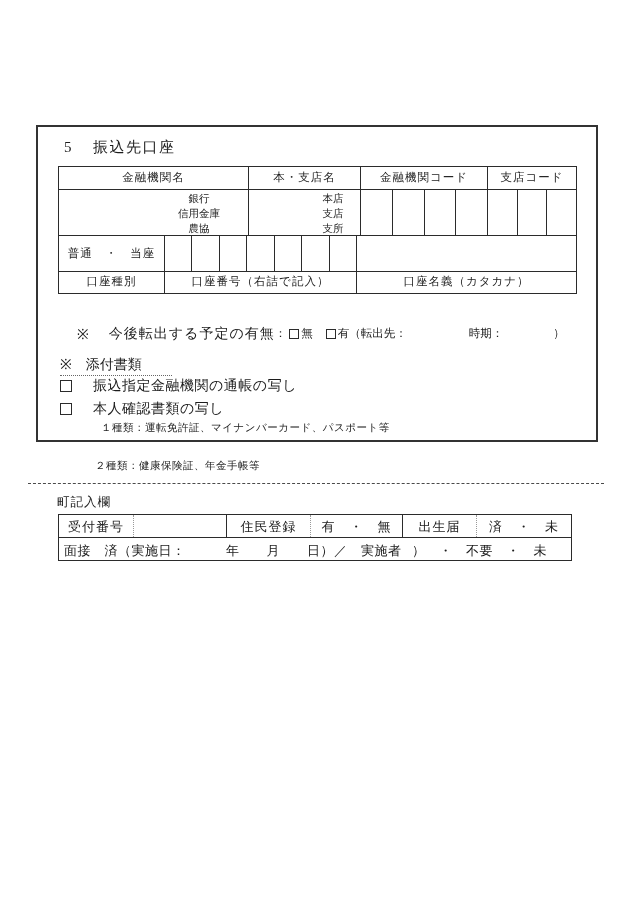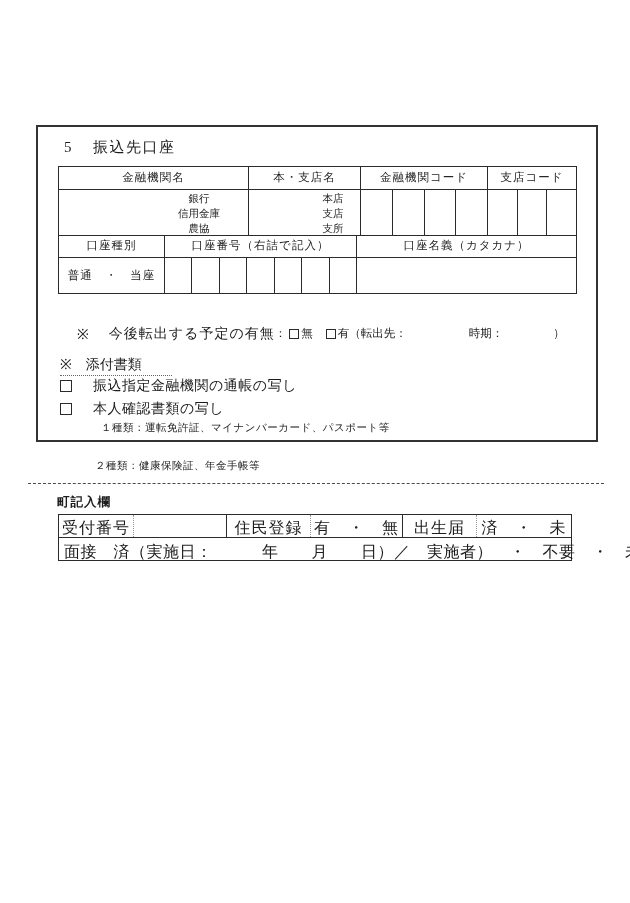--- a/index.html
+++ b/index.html
@@ -144,29 +144,29 @@
     left: 28px; top: 483px;
     width: 576px;
     border-top: 1px dashed #4a4a4a;
   }
 
   
   .office-title {
     position: absolute;
     left: 57px; top: 494px;
     font-size: 12.5px;
-    font-weight: bold;
+    font-weight: normal;
     letter-spacing: 1px;
   }
   .t2 {
     position: absolute;
     left: 58px; top: 514px;
     width: 514px;
     border: 1px solid #2b2b2b;
-    font-size: 16px;
+    font-size: 13px;
   }
   .t2 .r1 { display: flex; height: 22px; }
   .t2 .r1 > div { padding-top: 3px; text-align: center; letter-spacing: 1px; }
   .bdot { border-right: 1px dotted #999; }
   .bsol { border-right: 1px solid #2b2b2b; }
   .t2 .cA { width: 75px; }
   .t2 .cB { width: 93px; }
   .t2 .cC { width: 84px; }
   .t2 .cD { width: 92px; }
   .t2 .cE { width: 74px; }
@@ -219,37 +219,37 @@
           <div class="cell"></div>
           <div class="cell"></div>
           <div class="cell"></div>
         </div>
         <div class="c grp grp3">
           <div class="cell"></div>
           <div class="cell"></div>
           <div class="cell"></div>
         </div>
       </div>
+      <div class="r rD">
+        <div class="c w5">普通　・　当座</div>
+        <div class="c grp grp7">
+          <div class="cell"></div>
+          <div class="cell"></div>
+          <div class="cell"></div>
+          <div class="cell"></div>
+          <div class="cell"></div>
+          <div class="cell"></div>
+          <div class="cell"></div>
+        </div>
+        <div class="c w7"></div>
+      </div>
       <div class="r rC">
         <div class="c hd w5">口座種別</div>
         <div class="c hd w6">口座番号（右詰で記入）</div>
         <div class="c hd w7">口座名義（カタカナ）</div>
-      </div>
-      <div class="r rD">
-        <div class="c w5">普通　・　当座</div>
-        <div class="c grp grp7">
-          <div class="cell"></div>
-          <div class="cell"></div>
-          <div class="cell"></div>
-          <div class="cell"></div>
-          <div class="cell"></div>
-          <div class="cell"></div>
-          <div class="cell"></div>
-        </div>
-        <div class="c w7"></div>
       </div>
     </div>
 
     <div class="note">
       <span class="marker">※</span>
       <span class="lead">今後転出する予定の有無</span>
       <span class="sm">：</span>
       <span class="cb cb1"></span>
       <span class="sm">無</span>
       <span class="cb cb2"></span>

